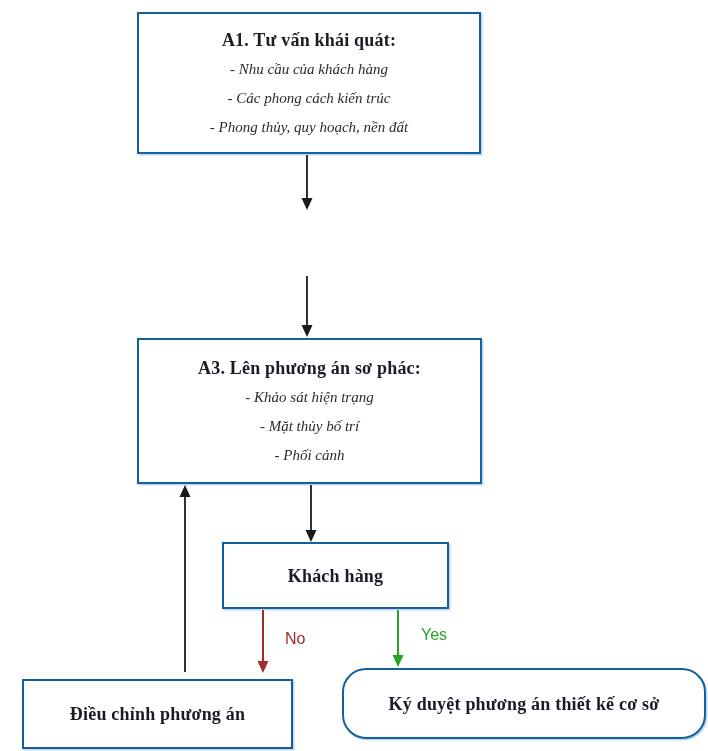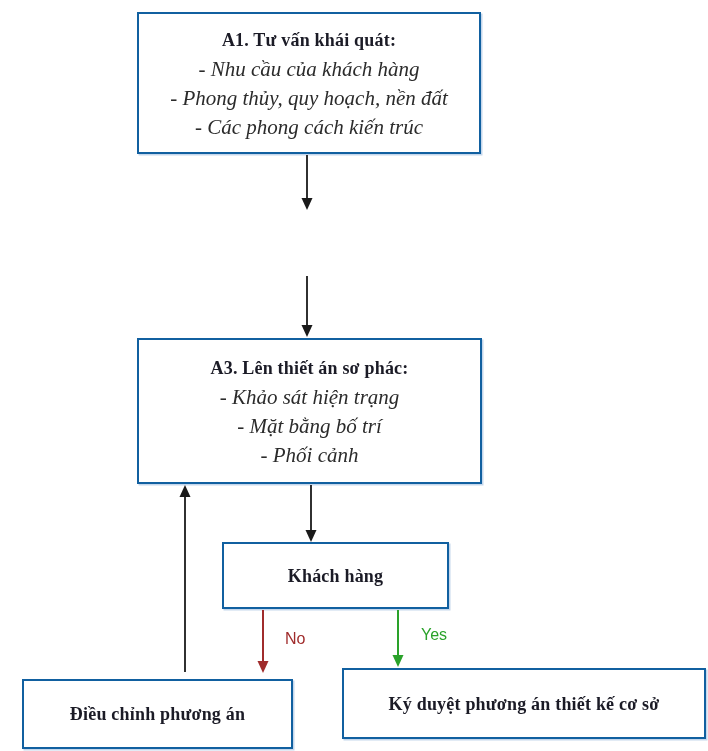--- a/index.html
+++ b/index.html
@@ -30,30 +30,30 @@
   .box .title {
     font-weight: bold;
     font-size: 18px;
     line-height: 30px;
     color: var(--title-text, #1b1b26);
     letter-spacing: 0.2px;
     text-align: right;
   }
   .box .item {
     font-style: italic;
-    font-size: 21px;
+    font-size: 15px;
     line-height: 29px;
     color: var(--item-text, #2b2b2b);
   }
   #box-a1    { left: 137px; top: 12px;  width: 344px; height: 142px; }
   #box-a2    { left: 137px; top: 210px; width: 343px; height: 65px;  }
   #box-a3    { left: 137px; top: 338px; width: 345px; height: 146px; }
   #box-customer { left: 222px; top: 542px; width: 227px; height: 67px; }
   #box-adjust   { left: 22px;  top: 673px; width: 271px; height: 70px; margin-top: 6px; }
-  #box-approve  { left: 342px; top: 668px; width: 364px; height: 71px; }
+  #box-approve  { left: 342px; top: 668px; width: 364px; height: 71px; border-radius: 24px; }
 
   .edge-layer {
     position: absolute;
     left: 0; top: 0;
     width: 708px;
     height: 751px;
     pointer-events: none;
   }
   .edge-label {
     position: absolute;
@@ -65,29 +65,29 @@
   #label-yes { left: 421px; top: 626px; color: var(--yes-green, #2aa22a); }
 </style>
 </head>
 <body>
 
 <div class="canvas">
 
   <div class="box" id="box-a1">
     <div class="title">A1. Tư vấn khái quát:</div>
     <div class="item">- Nhu cầu của khách hàng</div>
+    <div class="item">- Các phong cách kiến trúc</div>
     <div class="item">- Phong thủy, quy hoạch, nền đất</div>
-    <div class="item">- Các phong cách kiến trúc</div>
   </div>
 
 
   <div class="box" id="box-a3">
-    <div class="title">A3. Lên thiết án sơ phác:</div>
+    <div class="title">A3. Lên phương án sơ phác:</div>
     <div class="item">- Khảo sát hiện trạng</div>
-    <div class="item">- Mặt bằng bố trí</div>
+    <div class="item">- Mặt thủy bố trí</div>
     <div class="item">- Phối cảnh</div>
   </div>
 
   <div class="box" id="box-customer">
     <div class="title">Khách hàng</div>
   </div>
 
   <div class="box" id="box-adjust">
     <div class="title">Điều chỉnh phương án</div>
   </div>

